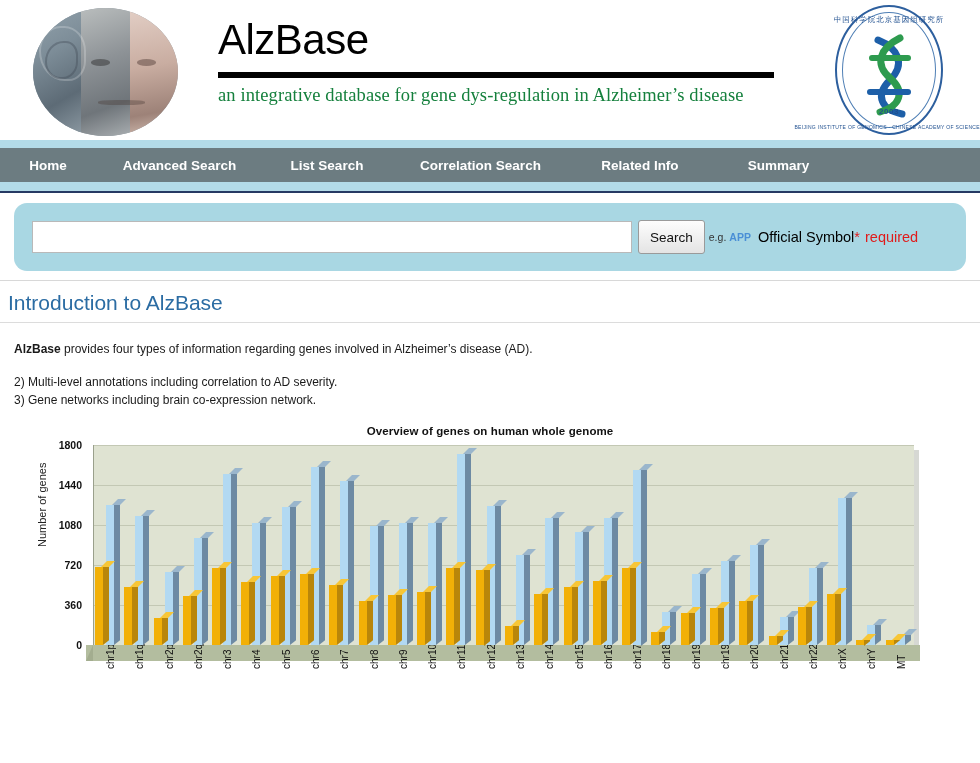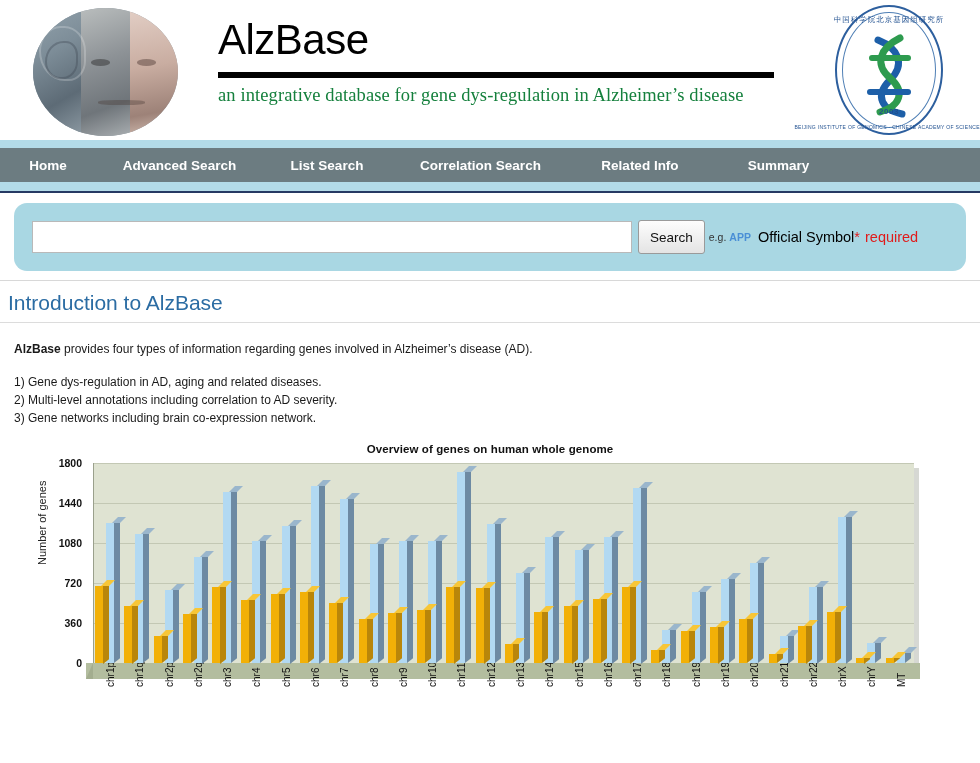--- a/index.html
+++ b/index.html
@@ -270,21 +270,20 @@
   </div>
   <div class="hr-thin"></div>
 
   <div>
     <div class="intro-h">Introduction to AlzBase</div>
     <div class="intro-rule"></div>
     <div class="intro-body">
       <div class="lead">
         <b>AlzBase</b><span> provides four types of information regarding genes involved in Alzheimer’s disease (AD).</span>
       </div>
-      <div class="li">1) Gene dys-regulation in AD, aging and related diseases.</div>
       <div class="li">2) Multi-level annotations including correlation to AD severity.</div>
       <div class="li">3) Gene networks including brain co-expression network.</div>
     </div>
   </div>
 
   <div class="chart">
     <div class="chart-title">Overview of genes on human whole genome</div>
     <div class="yaxis-title">Number of genes</div>
     <div class="ylabels" id="ylabels">
         <div style="top: 200px;">0</div>

